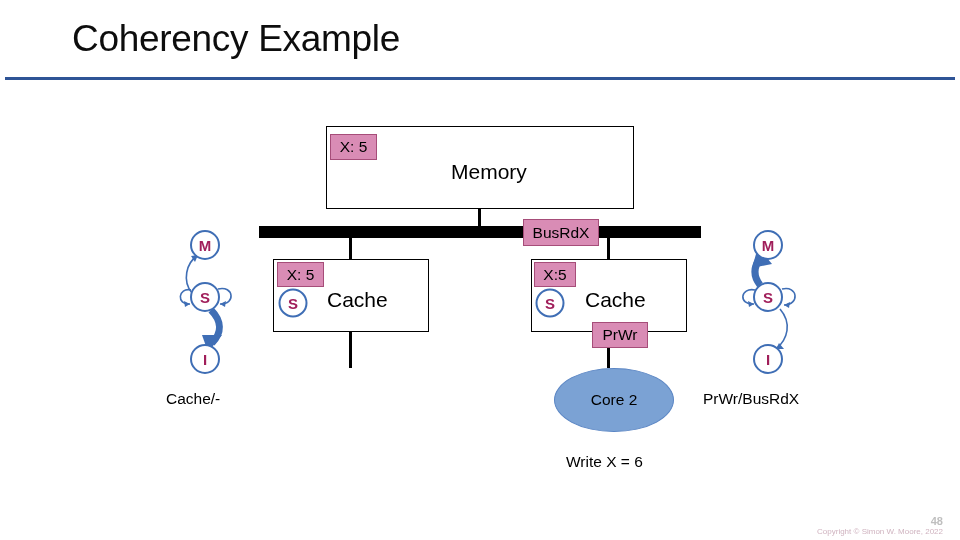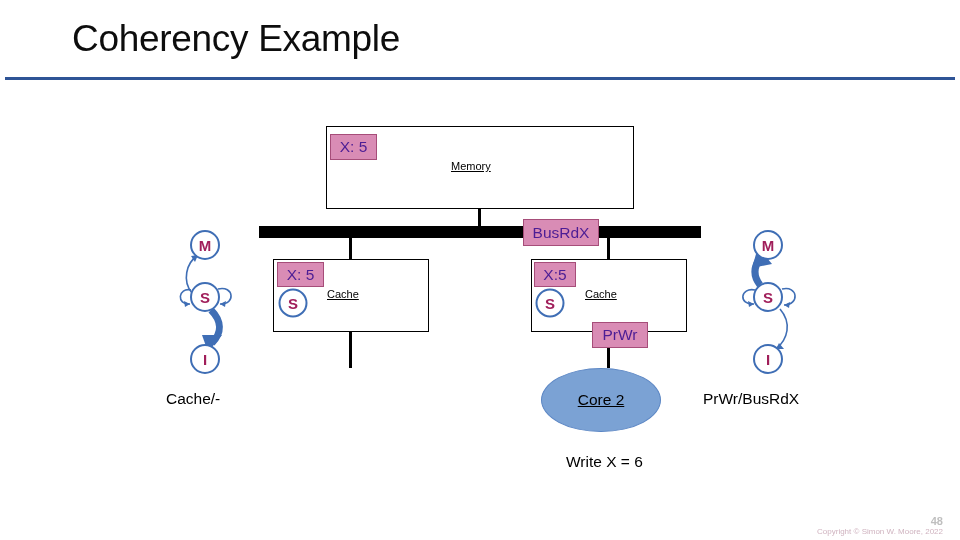--- a/index.html
+++ b/index.html
@@ -38,33 +38,32 @@
 
   
   .box {
     position: absolute;
     background: #ffffff;
     border: 1.6px solid #000000;
     box-sizing: border-box;
   }
   .box-label {
     position: absolute;
-    font-size: 11px;
-    color: #000000;
-    white-space: nowrap;
-    text-decoration: underline;
+    font-size: 21px;
+    color: #000000;
+    white-space: nowrap;
   }
 
   
   .badge {
     position: absolute;
     background: #d98cb5;
     border: 1.5px solid #a64d79;
     box-sizing: border-box;
-    color: #4c1d95;
+    color: #000000;
     font-size: 15.5px;
     line-height: 1;
     display: flex;
     align-items: center;
     justify-content: center;
     white-space: nowrap;
     padding: 6px 4px;
   }
 
   
@@ -171,21 +170,21 @@
   <div class="badge" style="left:534px; top:262px; width:42px; height:25px;">X:5</div>
   <svg style="position:absolute; left:534px; top:287px; width:32px; height:32px;">
     <circle cx="16" cy="16" r="13.5" fill="#ffffff" stroke="#3f6eb5" stroke-width="2"></circle>
     <text x="16" y="21.5" text-anchor="middle" font-family="Liberation Sans, sans-serif" font-size="15" font-weight="bold" fill="#a01e5a">S</text>
   </svg>
 
   <div class="conn" style="left:607px; top:332px; height:36px;"></div>
 
   <div class="badge" style="left:592px; top:322px; width:56px; height:26px;">PrWr</div>
 
-  <div class="core" style="left:541px; top:368px; width:118px; height:62px;text-decoration:underline;">Core 2</div>
+  <div class="core" style="left:554px; top:368px; width:118px; height:62px;">Core 2</div>
   <div class="caption" style="left:566px; top:453px;">Write X = 6</div>
 
   <div class="fsm" style="left:160px; top:225px;">
     <svg width="120" height="160" viewBox="0 0 120 160">
 
       <path d="M 32 68 C 22 56, 26 38, 38 30" fill="none" stroke="#3f6eb5" stroke-width="1.6"></path>
       <polygon points="38,30 31,31 35,37" fill="#3f6eb5"></polygon>
 
       <path d="M 31 65 C 18 62, 16 80, 30 79" fill="none" stroke="#3f6eb5" stroke-width="1.6"></path>
       <polygon points="30,79 24,76 25,82" fill="#3f6eb5"></polygon>

